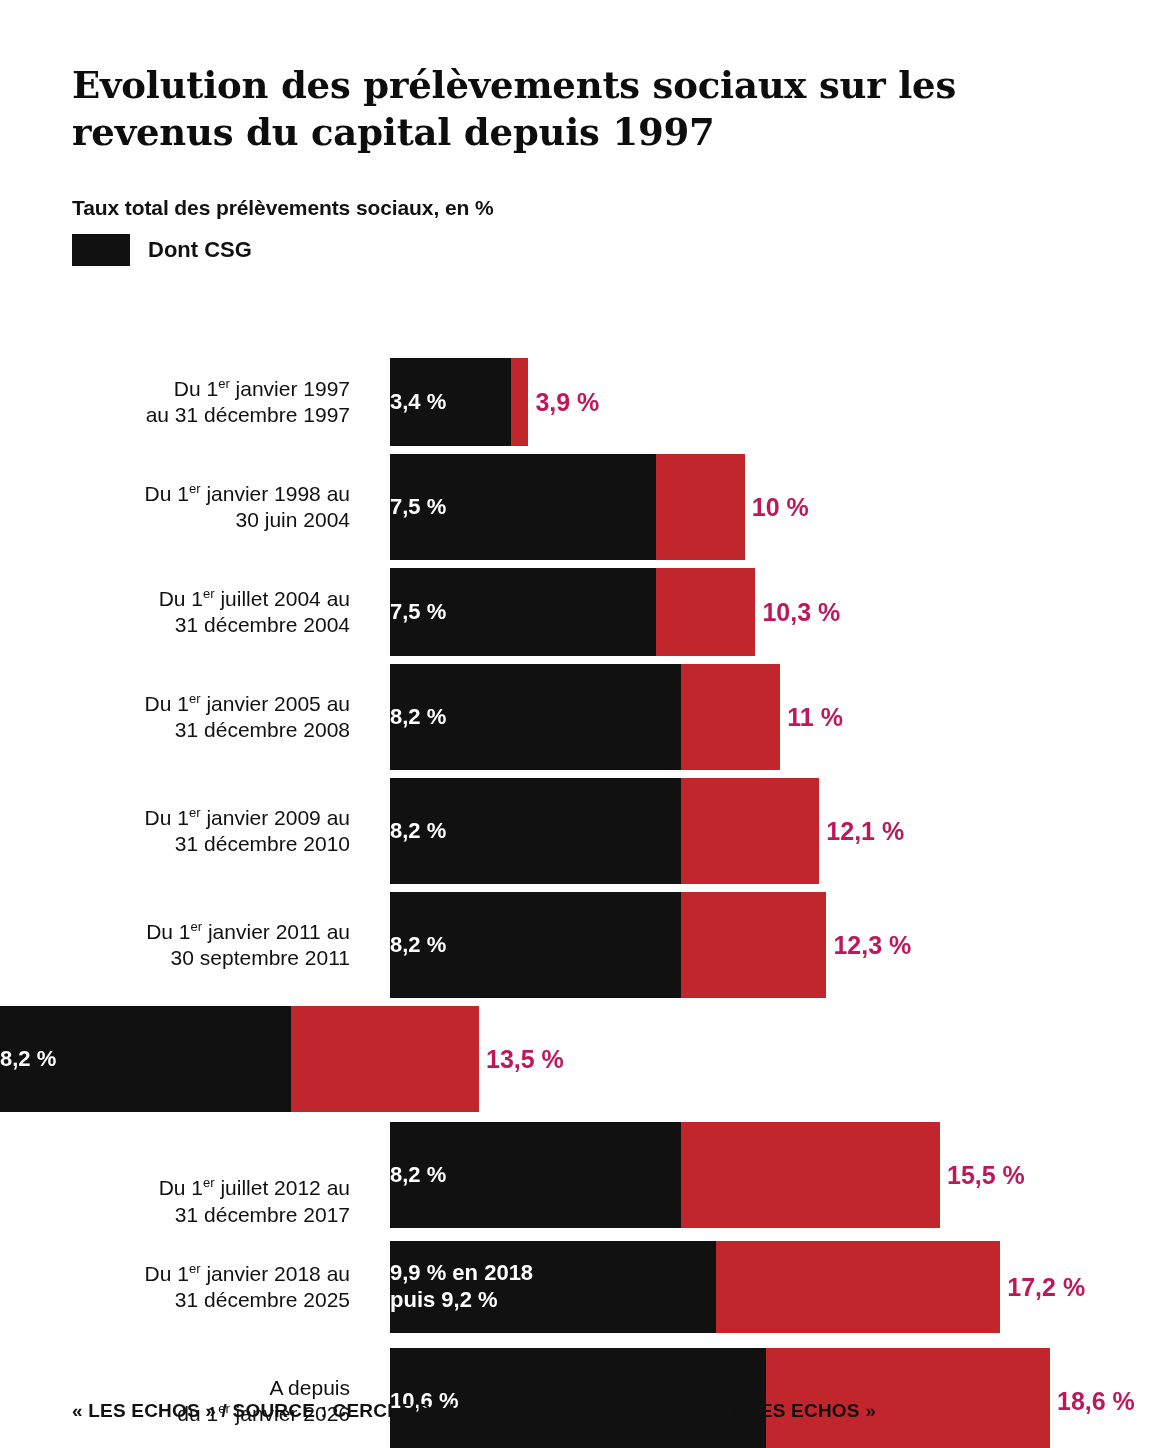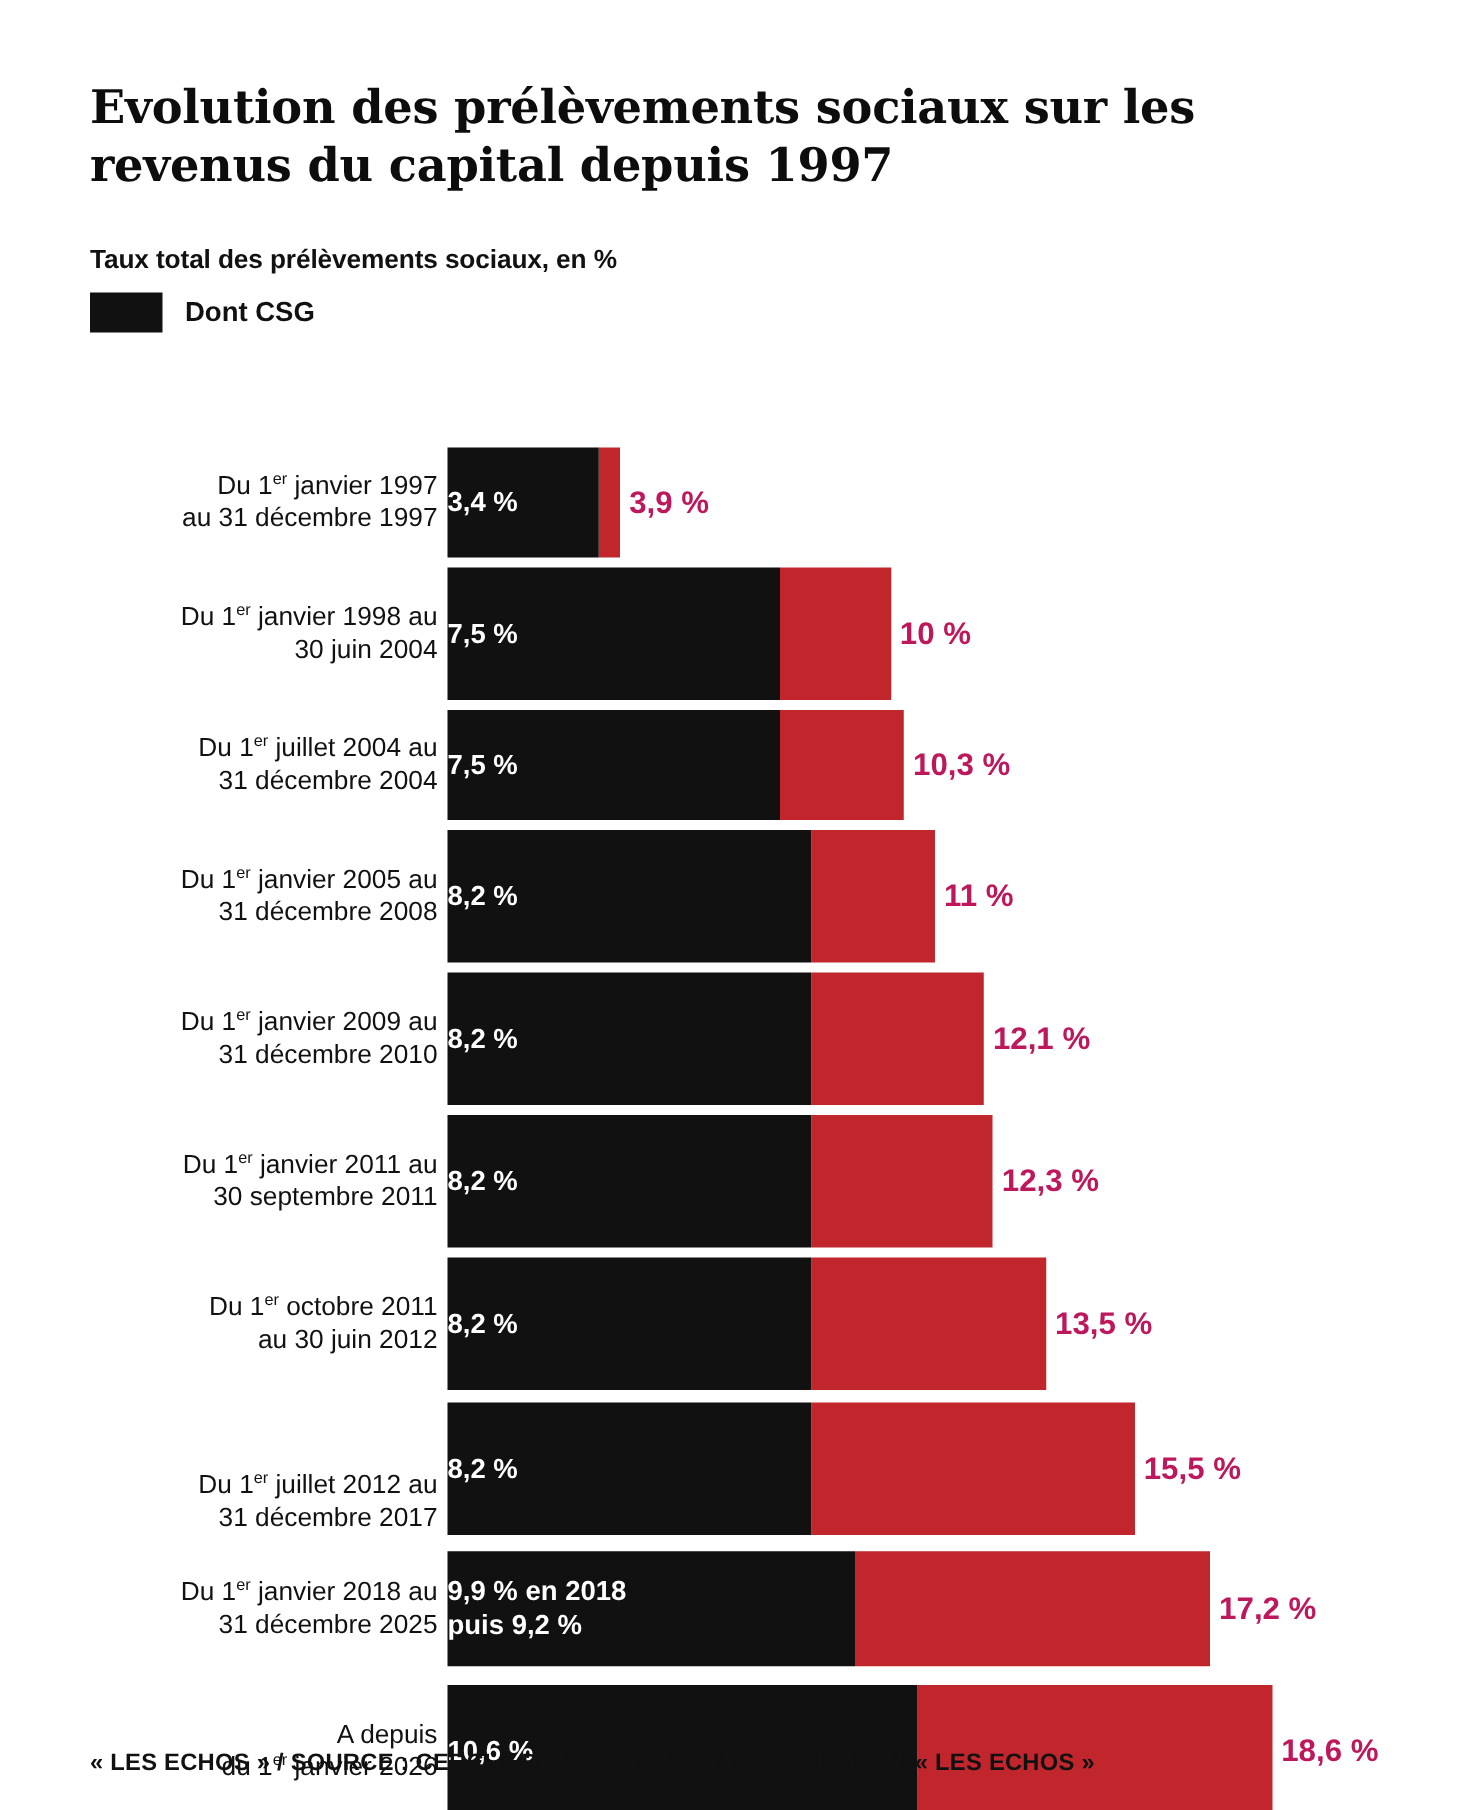--- a/index.html
+++ b/index.html
@@ -67,20 +67,21 @@
     position: absolute;
     left: 0;
     top: 356px;
     width: 1168px;
   }
   .row {
     position: relative;
     display: flex;
     align-items: stretch;
     margin-bottom: 4px;
+    gap: 32px;
   }
   .cat-label {
     width: 358px;
     box-sizing: border-box;
     padding-right: 8px;
     text-align: right;
     font-size: 21px;
     line-height: 1.26;
     color: #111111;
     display: flex;
@@ -241,24 +242,20 @@
           <div class="bar-wrap" style="height: 106px;">
             <div class="seg-dark" style="width: 290.968px;">
               <div class="inbar">8,2 %</div>
             </div>
             <div class="seg-red" style="width: 145.484px;"></div>
           </div>
           <div class="total">12,3 %</div>
         </div>
       </div>
       <div class="row" style="height: 110px;">
-        <div class="cat-label">
-          <div class="l1">Du 1<sup>er</sup> octobre 2011</div>
-          <div class="l2">au 30 juin 2012</div>
-        </div>
         <div class="bar-area">
           <div class="bar-wrap" style="height: 106px;">
             <div class="seg-dark" style="width: 290.968px;">
               <div class="inbar">8,2 %</div>
             </div>
             <div class="seg-red" style="width: 188.065px;"></div>
           </div>
           <div class="total">13,5 %</div>
         </div>
       </div>

